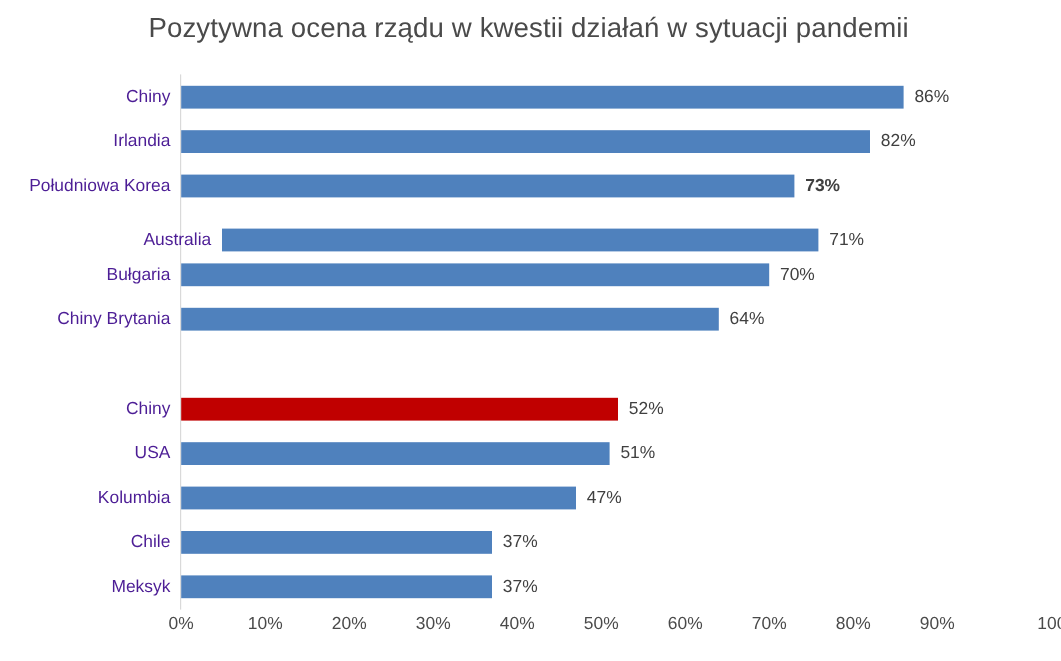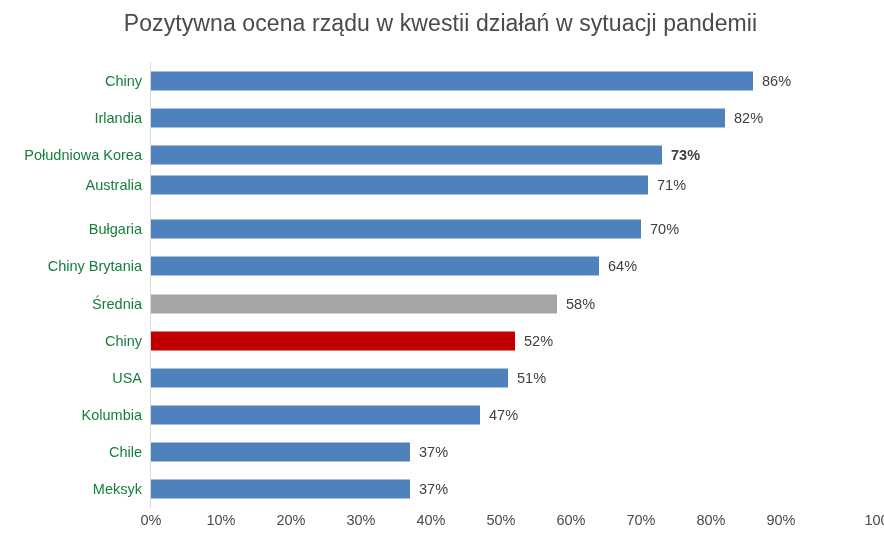--- a/index.html
+++ b/index.html
@@ -60,21 +60,21 @@
     width: 100%;
     height: 37.1px;
   }
 
   .cat-label {
     position: absolute;
     right: 709px; 
     top: 50%;
     transform: translateY(-50%);
     font-size: 14.5px;
-    color: #15803d;
+    color: #4c1d95;
     white-space: nowrap;
     text-align: right;
   }
 
   .bar {
     position: absolute;
     left: 0;
     top: 50%;
     transform: translateY(-50%);
     height: 19px;
@@ -128,39 +128,34 @@
       <div class="row" style="top: 37.1667px;">
         <div class="cat-label">Irlandia</div>
         <div class="bar" style="width: 574px;"></div>
         <div class="bar-value" style="left: 574px;">82%</div>
       </div>
       <div class="row" style="top: 74.3333px;">
         <div class="cat-label">Południowa Korea</div>
         <div class="bar" style="width: 511px;"></div>
         <div class="bar-value" style="left: 511px; font-weight: bold;">73%</div>
       </div>
-      <div class="row" style="top: 104px;">
+      <div class="row" style="top: 119px; margin-left: 34px;">
         <div class="cat-label">Australia</div>
         <div class="bar" style="width: 497px;"></div>
         <div class="bar-value" style="left: 497px;">71%</div>
       </div>
       <div class="row" style="top: 148.667px;">
         <div class="cat-label">Bułgaria</div>
         <div class="bar" style="width: 490px;"></div>
         <div class="bar-value" style="left: 490px;">70%</div>
       </div>
       <div class="row" style="top: 185.833px;">
         <div class="cat-label">Chiny Brytania</div>
         <div class="bar" style="width: 448px;"></div>
         <div class="bar-value" style="left: 448px;">64%</div>
-      </div>
-      <div class="row" style="top: 223px;">
-        <div class="cat-label">Średnia</div>
-        <div class="bar avg" style="width: 406px;"></div>
-        <div class="bar-value" style="left: 406px;">58%</div>
       </div>
       <div class="row" style="top: 260.167px;">
         <div class="cat-label">Chiny</div>
         <div class="bar focus" style="width: 364px;"></div>
         <div class="bar-value" style="left: 364px;">52%</div>
       </div>
       <div class="row" style="top: 297.333px;">
         <div class="cat-label">USA</div>
         <div class="bar" style="width: 357px;"></div>
         <div class="bar-value" style="left: 357px; text-align: center;">51%</div>

